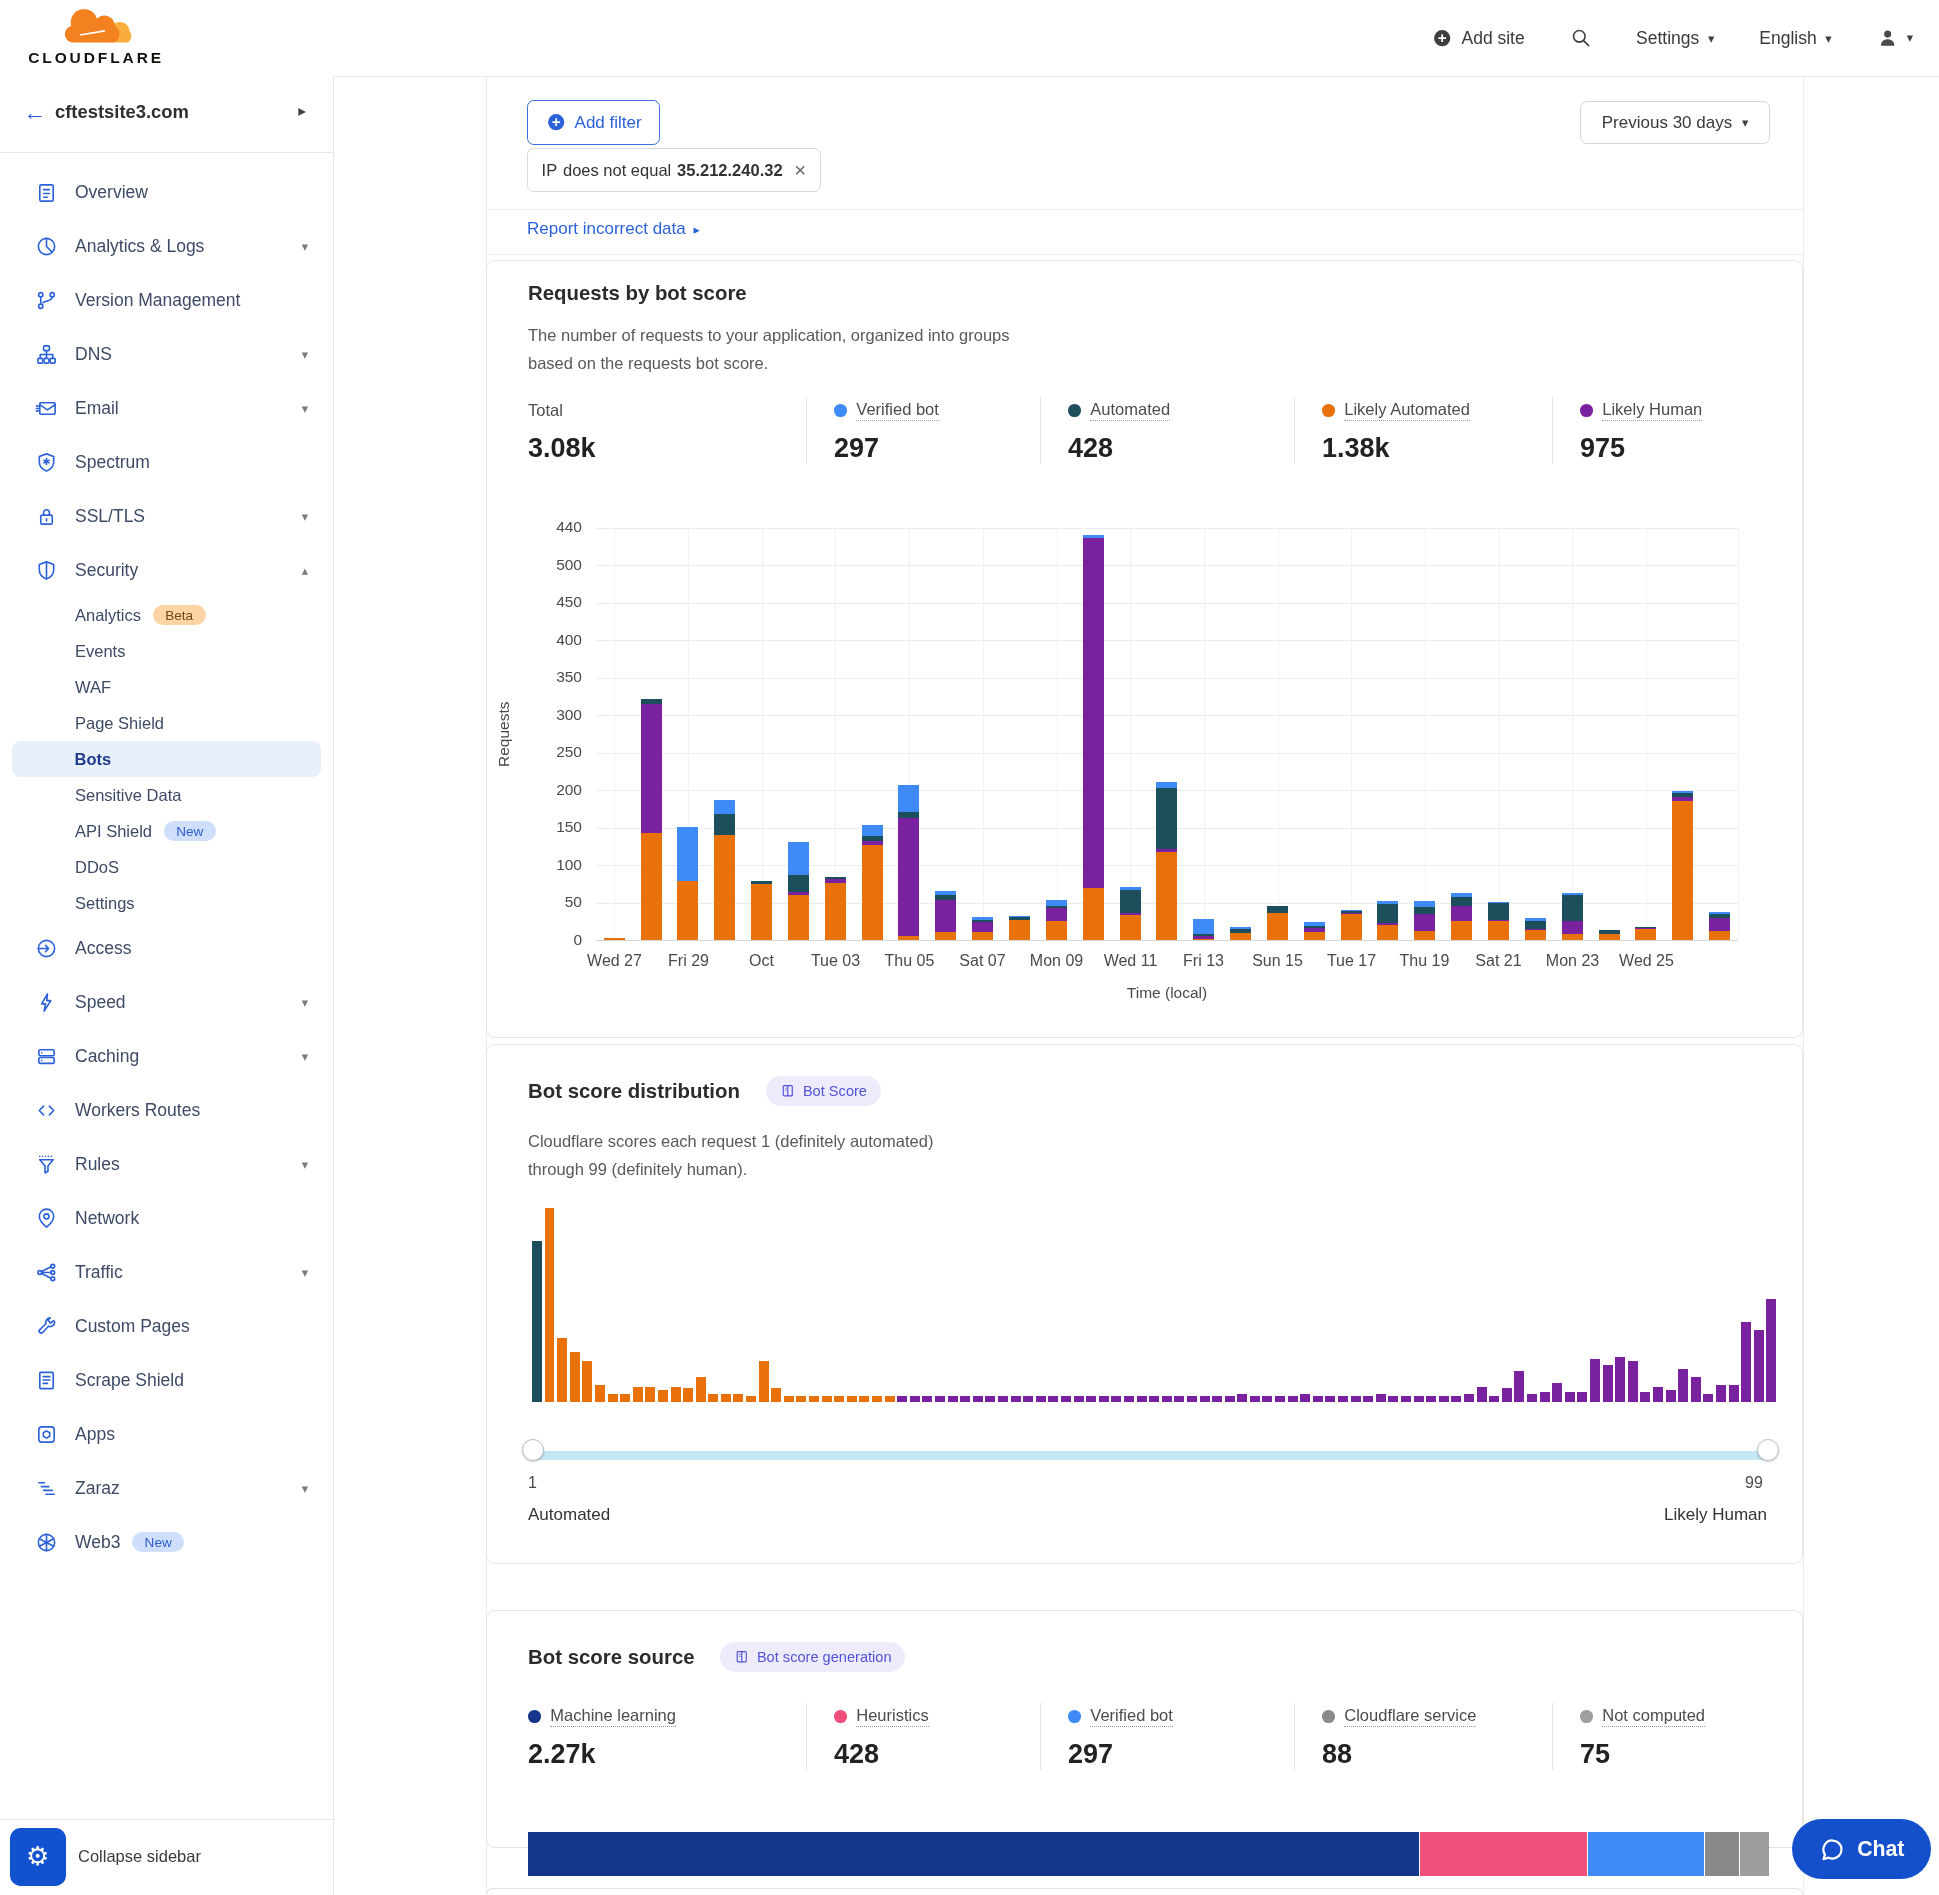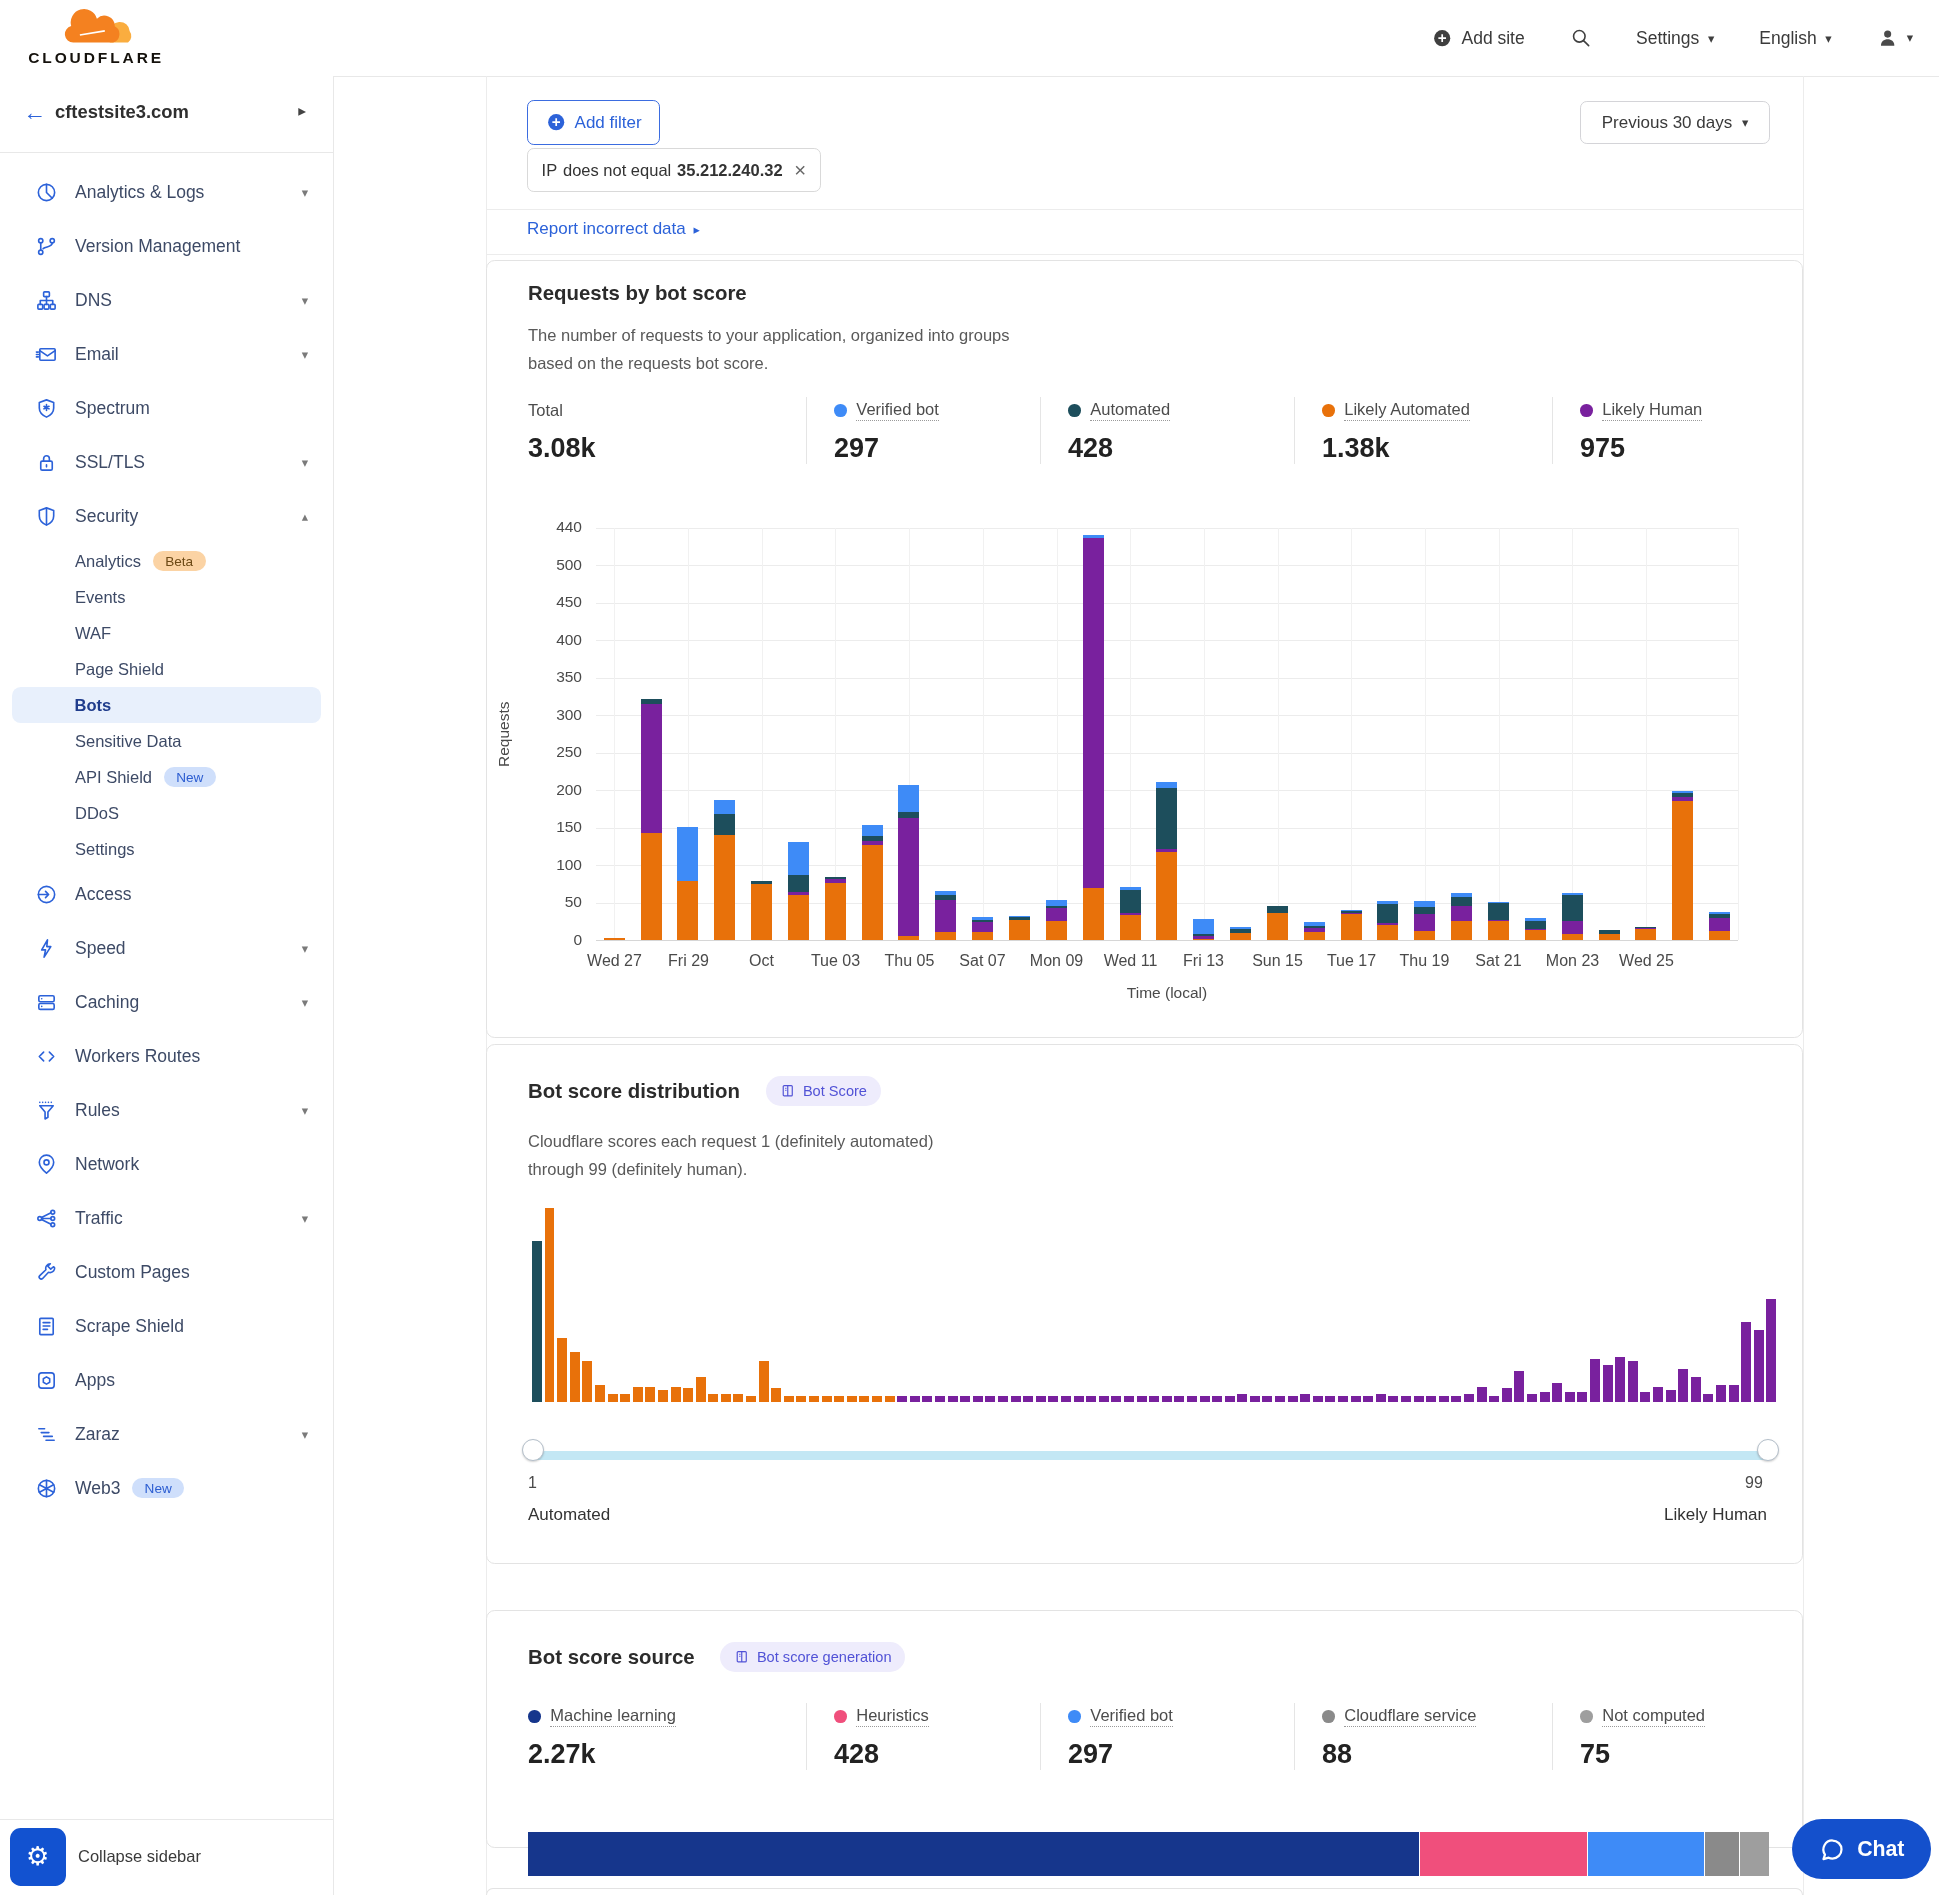--- a/index.html
+++ b/index.html
@@ -171,20 +171,27 @@
     </div>
   </div>
 
   <div id="sidebar">
     <div id="site-row">
       <span id="back-arrow">←</span>
       <span id="site-name">cftestsite3.com</span>
       <span id="site-expand">▸</span>
     </div>
     <div id="sidebar-nav">
+        <div class="nav-item">
+          <span class="nav-icon"><svg viewBox="0 0 24 24">
+              <rect x="5" y="4" width="14" height="17" rx="1.5"></rect>
+              <path d="M9 9h6M9 13h6M9 17h4"></path>
+            </svg></span>
+          <span class="nav-label">Overview</span>
+        </div>
         <div class="nav-item">
           <span class="nav-icon"><svg viewBox="0 0 24 24">
               <circle cx="12" cy="12" r="8.5"></circle>
               <path d="M12 3.5V12l6 6"></path>
             </svg></span>
           <span class="nav-label">Analytics &amp; Logs</span>
           <span class="nav-chev">▾</span>
         </div>
         <div class="nav-item">
           <span class="nav-icon"><svg viewBox="0 0 24 24">

